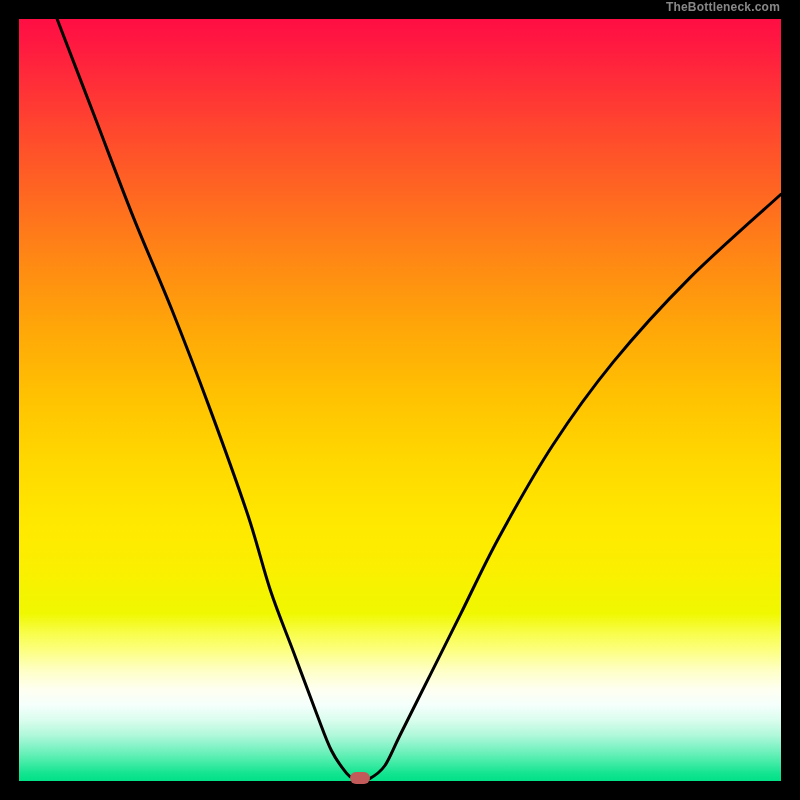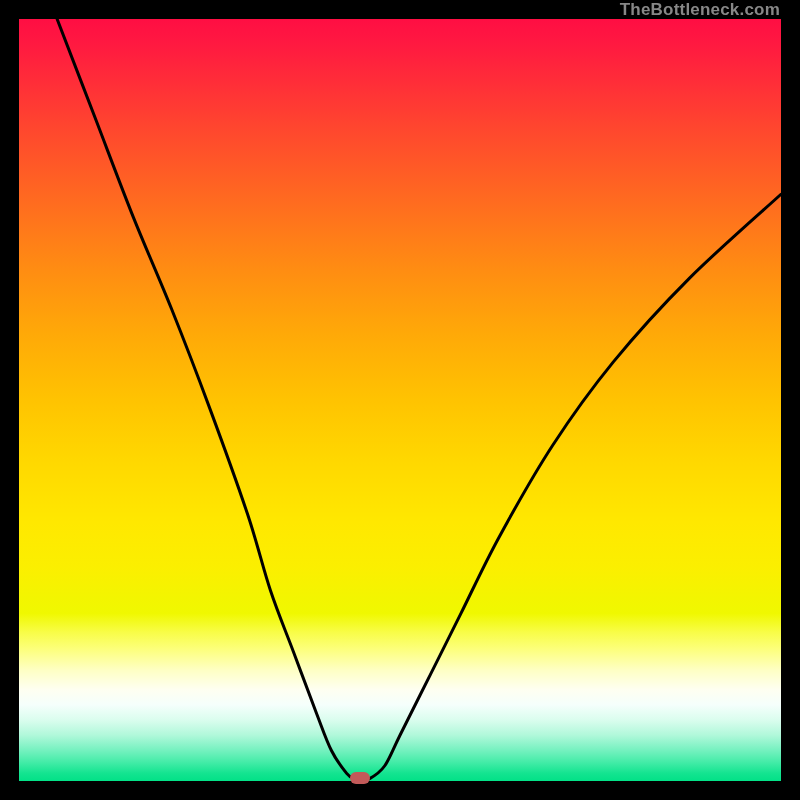--- a/index.html
+++ b/index.html
@@ -40,21 +40,21 @@
       #45eca8 97.5%,
       #13e490 99%,
       #02e187 100%
     );
   }
   .watermark {
     position: absolute;
     top: 0px;
     right: 20px;
     font-family: Arial, Helvetica, sans-serif;
-    font-size: 17px;
+    font-size: 12px;
     font-weight: bold;
     color: #878787;
     letter-spacing: 0.2px;
   }
   svg.curve {
     position: absolute;
     left: 19px;
     top: 19px;
     width: 762px;
     height: 762px;

